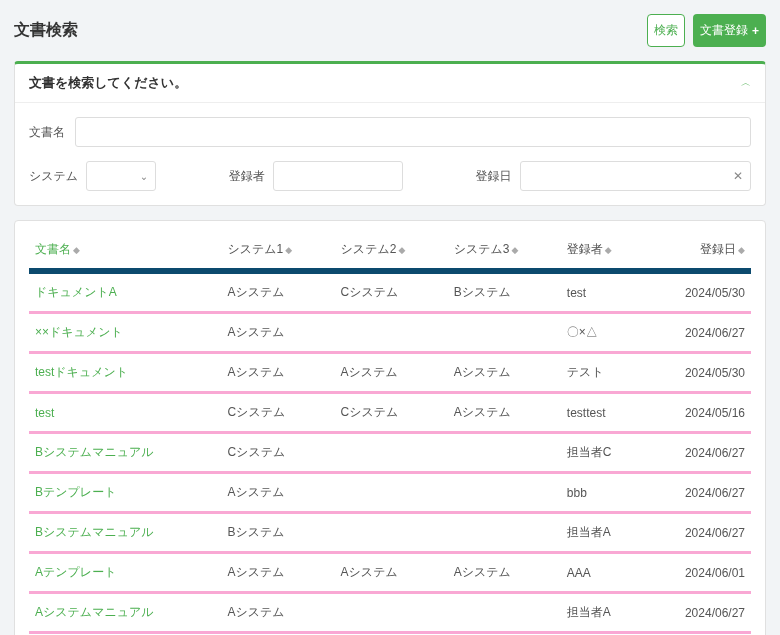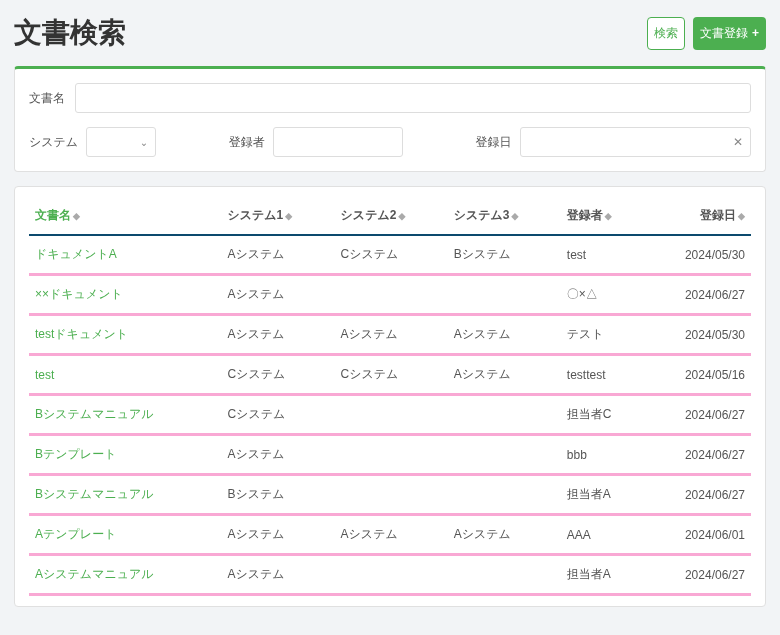--- a/index.html
+++ b/index.html
@@ -1,19 +1,19 @@
 <!DOCTYPE html>
 <html><head>
   <meta charset="utf-8">
   <style>
     * { box-sizing: border-box; margin: 0; padding: 0; }
     body { font-family: -apple-system, BlinkMacSystemFont, "Segoe UI", sans-serif; background: #f2f4f6; font-size: 12px; color: #555; }
     .container { padding: 14px; }
     .header { display: flex; justify-content: space-between; align-items: center; margin-bottom: 14px; }
-    .page-title { font-size: 28px; font-weight: 700; color: #333; }
+    .page-title { font-size: 16px; font-weight: 700; color: #333; }
     .header-actions { display: flex; gap: 8px; }
     .btn { padding: 7px 6px; border-radius: 4px; font-size: 12px; cursor: pointer; border: 1px solid transparent; display: inline-flex; align-items: center; gap: 4px; }
     .btn-outline { background: #fff; border: 1px solid #4caf50; color: #4caf50; }
     .btn-primary { background: #4caf50; color: #fff; align-items: center; }
     .panel { background: #fff; border: 1px solid #e0e0e0; border-radius: 4px; margin-bottom: 14px; }
     .panel-search { border-top: 3px solid #4caf50; }
     .panel-header { display: flex; justify-content: space-between; align-items: center; padding: 10px 14px; border-bottom: 1px solid #eee; }
     .panel-title { font-size: 13px; font-weight: 600; color: #333; }
     .collapse-icon { color: #4caf50; font-size: 10px; }
     .panel-body { padding: 14px; }
@@ -25,21 +25,21 @@
     .select-wrap { position: relative; display: inline-block; }
     .select-input { border: 1px solid #ddd; border-radius: 3px; padding: 6px 24px 6px 8px; height: 30px; background: #fff; min-width: 70px; }
     .select-caret { position: absolute; right: 8px; top: 50%; transform: translateY(-50%); font-size: 10px; color: #888; pointer-events: none; }
     .form-row2 { display: flex; align-items: center; gap: 22px; }
     .form-group { display: flex; align-items: center; gap: 8px; }
     .form-group.grow { flex: 1; }
     .date-wrap { position: relative; flex: 1; }
     .date-clear { position: absolute; right: 8px; top: 50%; transform: translateY(-50%); color: #888; cursor: pointer; font-size: 12px; }
     .table-panel { background: #fff; border: 1px solid #e0e0e0; border-radius: 4px; padding: 10px 14px; }
     table { width: 100%; border-collapse: collapse; }
-    th { text-align: left; padding: 10px 6px; font-size: 12px; font-weight: 700; color: #555; border-bottom: 2px solid #0c4a6e; }
+    th { text-align: left; padding: 10px 6px; font-size: 12px; font-weight: 400; color: #555; border-bottom: 6px solid #0c4a6e; }
     th.sortable { cursor: pointer; }
     th:first-child { color: #4caf50; }
     .sort-icon { font-size: 9px; color: #aaa; margin-left: 2px; }
     td { padding: 10px 6px; font-size: 12px; color: #555; border-bottom: 3px solid #f9a8d4; }
     td.link { color: #4caf50; }
     td.link a { color: #4caf50; text-decoration: none; cursor: pointer; }
     .plus-icon { font-weight: bold; }
     th:last-child, td:last-child { text-align: right; }
   </style>
 </head>
@@ -51,20 +51,24 @@
     <div class="header-actions">
       <button class="btn btn-outline">検索</button>
       <button class="btn btn-primary">
         <span>文書登録</span>
         <span class="plus-icon">+</span>
       </button>
     </div>
   </div>
 
   <div class="panel panel-search">
+    <div class="panel-header">
+      <span class="panel-title">文書を検索してください。</span>
+      <span class="collapse-icon">︿</span>
+    </div>
     <div class="panel-body">
       <div class="form-row">
         <span class="form-label">文書名</span>
         <input class="form-input full" type="text" style="">
       </div>
       <div class="form-row2">
         <div class="form-group">
           <span class="form-label">システム</span>
           <div class="select-wrap">
             <div class="select-input"></div>

